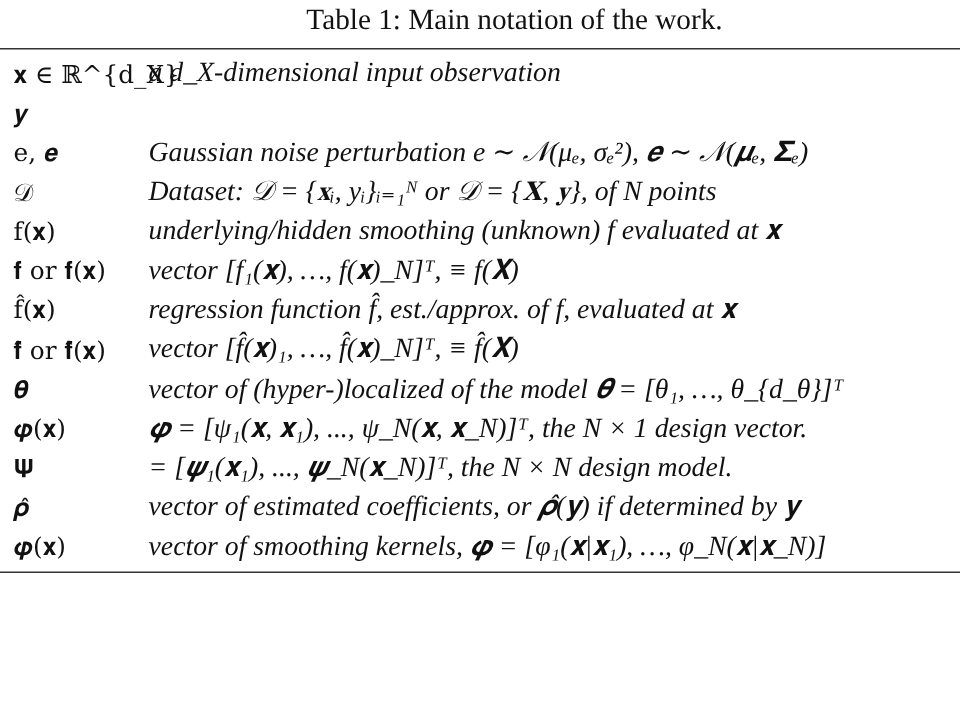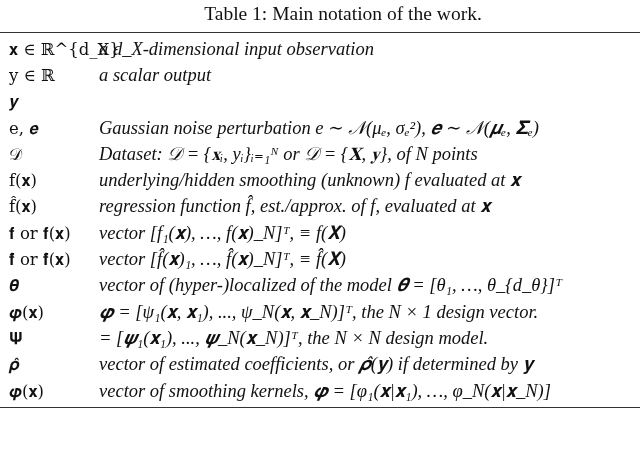--- a/index.html
+++ b/index.html
@@ -53,45 +53,41 @@
 
 <div class="caption">Table 1: Main notation of the work.</div>
 <div class="rule top"></div>
 
 <div class="tbl">
   <div class="row">
       <span class="sym">𝐱 ∈ ℝ^{d_X}</span>
       <span class="desc">a d_X-dimensional input observation</span>
     </div>
   <div class="row">
-      <span class="sym">y ∈ ℝ</span>
-      <span class="desc">a scalar output</span>
-    </div>
-  <div class="row">
       <span class="sym">𝒚</span>
     </div>
   <div class="row">
       <span class="sym">e, 𝒆</span>
       <span class="desc">Gaussian noise perturbation e ∼ 𝒩(μₑ, σₑ²), 𝒆 ∼ 𝒩(𝝁ₑ, 𝚺ₑ)</span>
     </div>
   <div class="row">
       <span class="sym">𝒟</span>
       <span class="desc">Dataset: 𝒟 = {𝐱ᵢ, yᵢ}ᵢ₌₁ᴺ or 𝒟 = {𝐗, 𝐲}, of N points</span>
     </div>
   <div class="row">
       <span class="sym">f(𝐱)</span>
       <span class="desc">underlying/hidden smoothing (unknown) f evaluated at 𝐱</span>
     </div>
   <div class="row">
+      <span class="sym">𝐟 or 𝐟(𝐱)</span>
+      <span class="desc">vector [f₁(𝐱), …, f(𝐱)_N]ᵀ, ≡ f(𝐗)</span>
+    </div>
+  <div class="row">
       <span class="sym">f̂(𝐱)</span>
       <span class="desc">regression function f̂, est./approx. of f, evaluated at 𝐱</span>
-    </div>
-  <div class="row">
-      <span class="sym">𝐟 or 𝐟(𝐱)</span>
-      <span class="desc">vector [f₁(𝐱), …, f(𝐱)_N]ᵀ, ≡ f(𝐗)</span>
     </div>
   <div class="row">
       <span class="sym">𝐟̂ or 𝐟̂(𝐱)</span>
       <span class="desc">vector [f̂(𝐱)₁, …, f̂(𝐱)_N]ᵀ, ≡ f̂(𝐗)</span>
     </div>
   <div class="row">
       <span class="sym">𝜽</span>
       <span class="desc">vector of (hyper-)localized of the model 𝜽 = [θ₁, …, θ_{d_θ}]ᵀ</span>
     </div>
   <div class="row">

